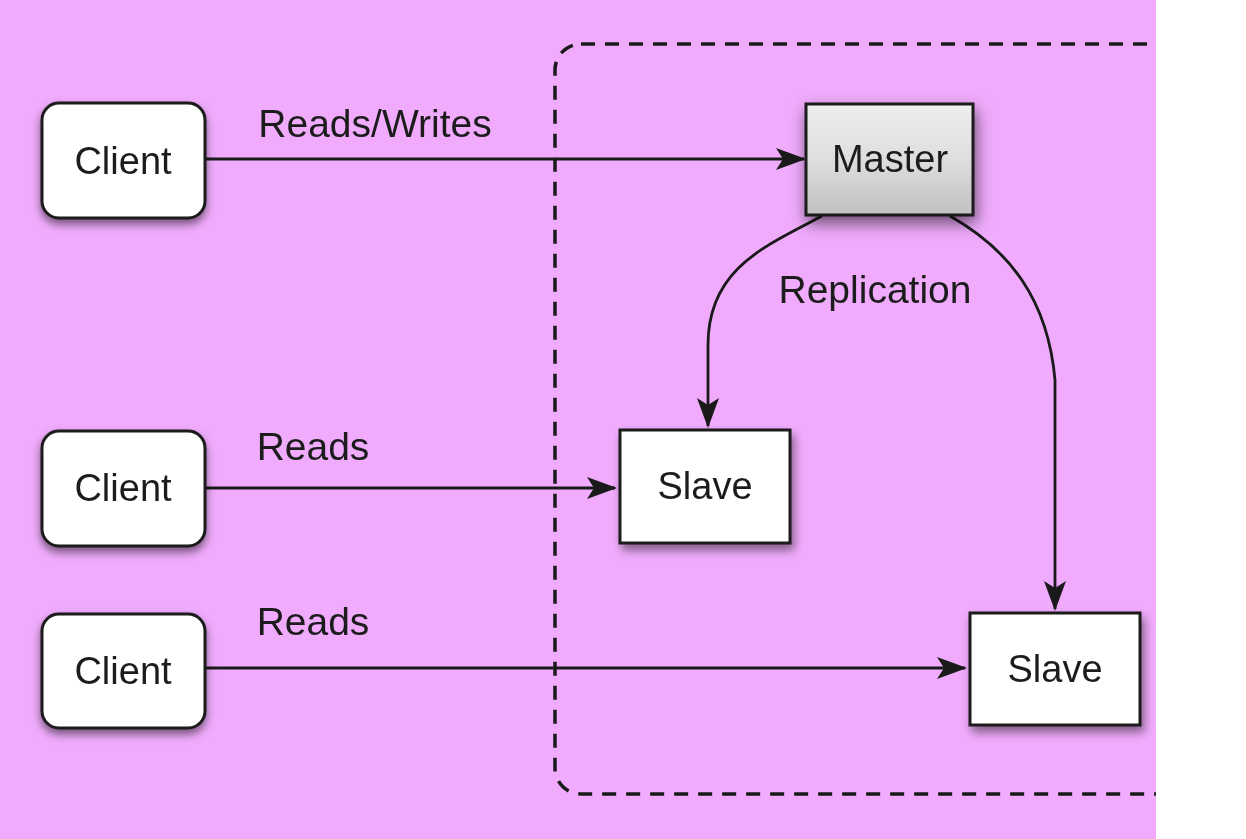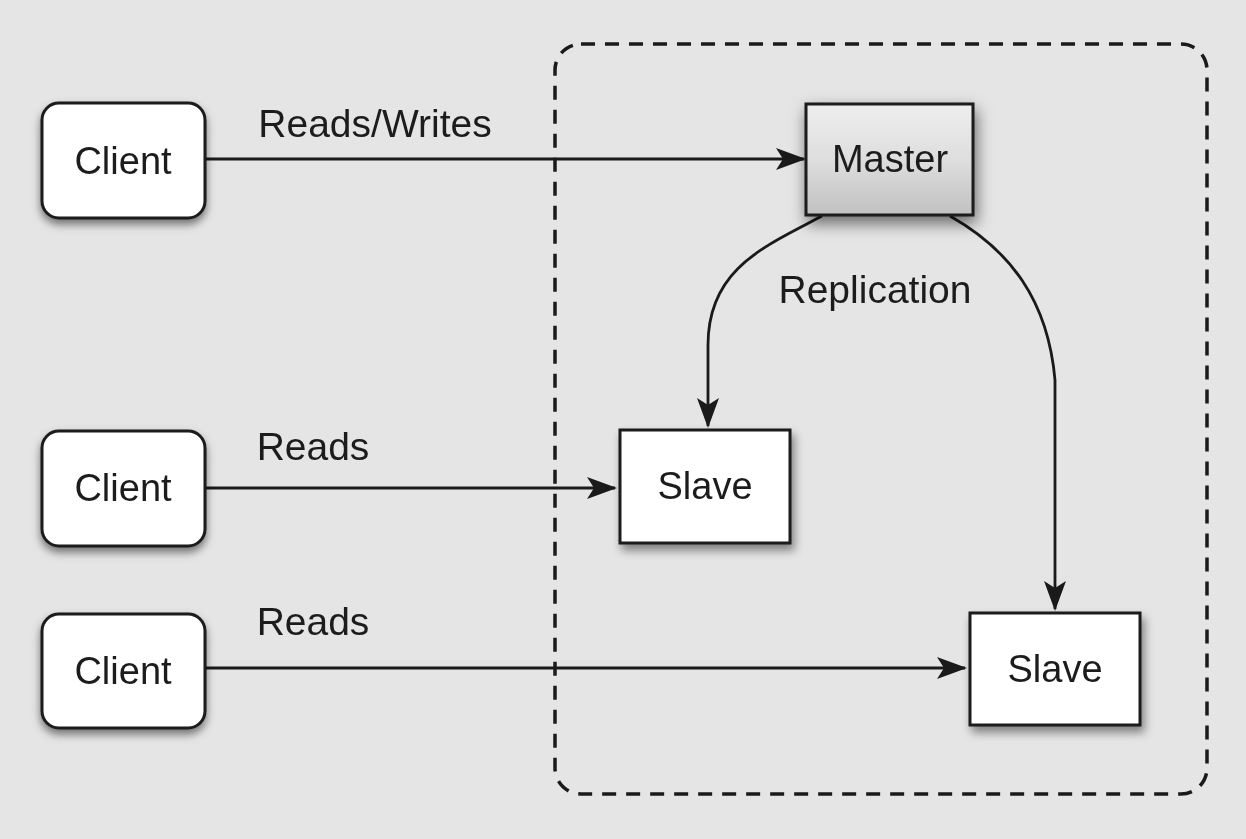--- a/index.html
+++ b/index.html
@@ -2,23 +2,23 @@
 <html><head>
 <meta charset="utf-8">
 <style>
   html, body {
     margin: 0;
     padding: 0;
     background: #ffffff;
   }
   .canvas {
     position: relative;
-    width: 1246px;
+    width: 1156px;
     height: 839px;
-    background: #e5e5e5;
+    background: #f0abfc;
     overflow: hidden;
   }
   svg { display: block; }
   text {
     font-family: "Liberation Sans", sans-serif;
     fill: #1c1c1c;
   }
   .node-label { font-size: 38px; }
   .edge-label { font-size: 39px; }
   .node-rect {

